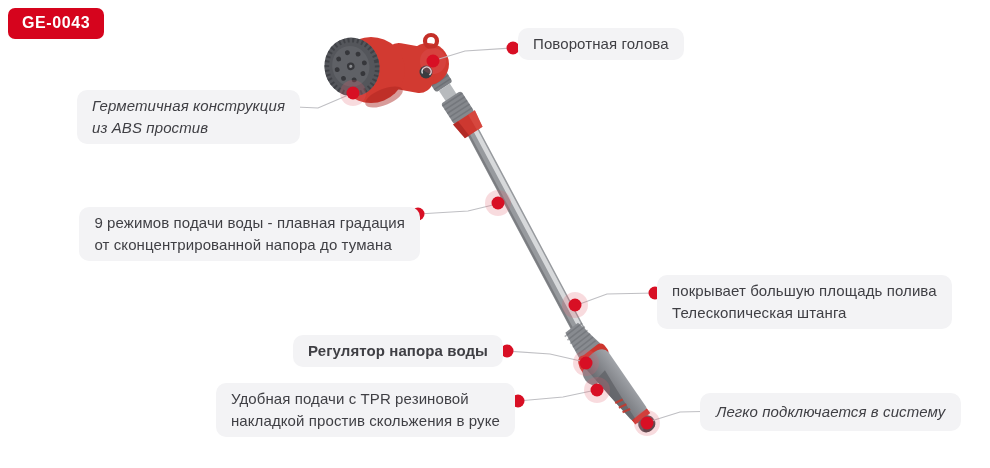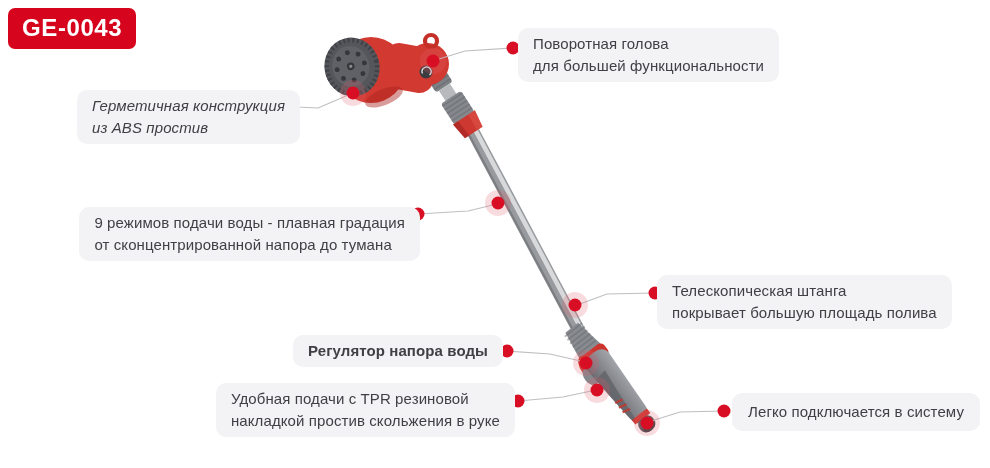--- a/index.html
+++ b/index.html
@@ -3,37 +3,37 @@
 <meta charset="utf-8">
 <style>
   html,body{margin:0;padding:0;}
   body{
     width:990px;height:468px;position:relative;background:#ffffff;overflow:hidden;
     font-family:"Liberation Sans",sans-serif;
   }
   .badge{
     position:absolute;left:8px;top:8px;
     background:#d6041d;color:#ffffff;border-radius:7px;
-    font-size:24px;font-weight:800;letter-spacing:.6px;
+    font-size:16px;font-weight:800;letter-spacing:.6px;
     padding:6px 14px 7px 14px;
   }
   #art{position:absolute;left:0;top:0;}
   .callout{
     position:absolute;background:#f3f3f5;border-radius:10px;
     color:#3f3f44;font-size:15px;line-height:1.46;letter-spacing:.1px;
     padding:5px 15px;white-space:nowrap;
   }
   .callout span{display:block;}
   .c0{left:518px;top:28px;}
   .c1{right:690px;top:90px;font-style:italic;}
   .c2{right:570px;top:195px;margin-top:12px;}
   .c3{left:657px;top:275px;}
   .c4{right:487px;top:335px;font-weight:bold;}
   .c5{right:475px;top:383px;}
-  .c6{left:732px;top:393px;padding:8px 16px;}
+  .c6{left:700px;top:393px;padding:8px 16px;font-style:italic;}
 </style>
 </head>
 <body>
 
 <svg id="art" width="990" height="468" viewBox="0 0 990 468">
   <defs>
     <linearGradient id="gHandle" x1="0" y1="0" x2="0" y2="1">
       <stop offset="0" stop-color="#a2a5aa"></stop>
       <stop offset="1" stop-color="#696b70"></stop>
     </linearGradient>
@@ -136,36 +136,35 @@
     <circle cx="507" cy="351" r="6.5"></circle>
     <circle cx="518" cy="401" r="6.5"></circle>
     <circle cx="724" cy="411" r="6.5"></circle>
   </g>
 </svg>
 
 <div class="badge">GE-0043</div>
 
 <div class="callout c0">
   <span>Поворотная голова</span>
-  <span>для большей функциональности</span>
 </div>
 
 <div class="callout c1">
   <span>Герметичная конструкция</span>
   <span>из ABS простив</span>
 </div>
 
 <div class="callout c2">
   <span>9 режимов подачи воды - плавная градация</span>
   <span>от сконцентрированной напора до тумана</span>
 </div>
 
 <div class="callout c3">
+  <span>покрывает большую площадь полива</span>
   <span>Телескопическая штанга</span>
-  <span>покрывает большую площадь полива</span>
 </div>
 
 <div class="callout c4">
   <span>Регулятор напора воды</span>
 </div>
 
 <div class="callout c5">
   <span>Удобная подачи с TPR резиновой</span>
   <span>накладкой простив скольжения в руке</span>
 </div>

